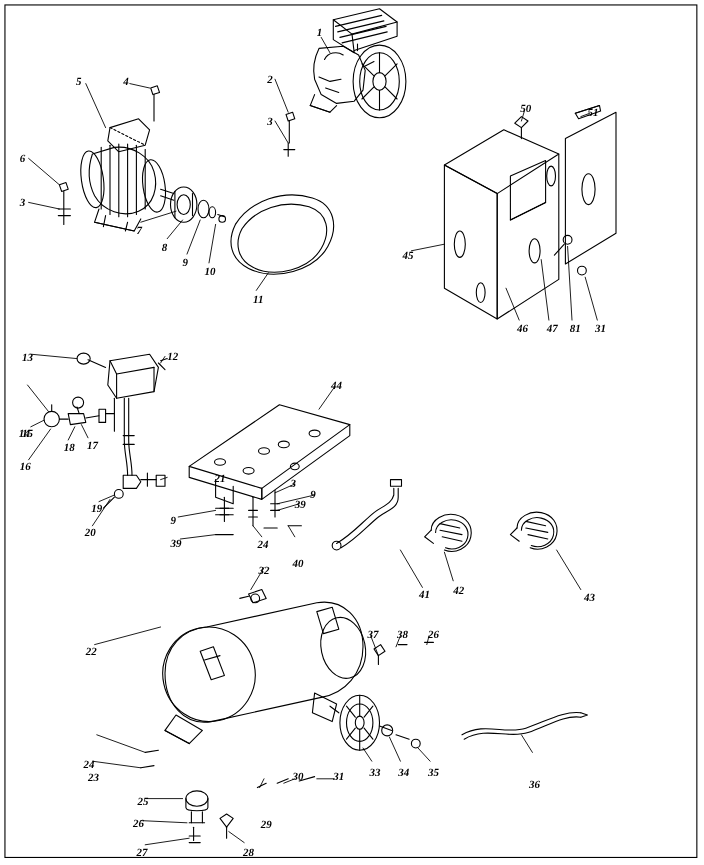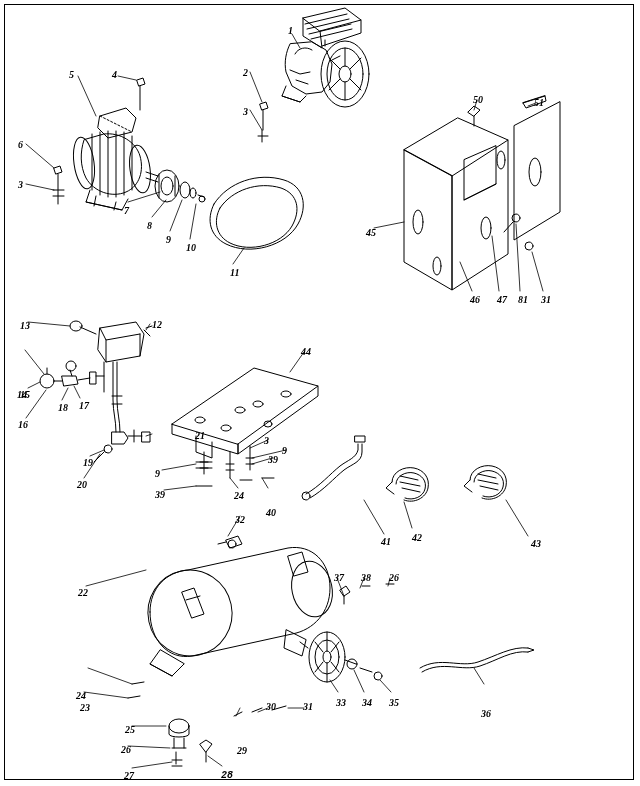--- a/index.html
+++ b/index.html
@@ -437,21 +437,21 @@
       <div class="callout" style="left: 531px; top: 539px;">43</div>
       <div class="callout" style="left: 78px; top: 588px;">22</div>
       <div class="callout" style="left: 334px; top: 573px;">37</div>
       <div class="callout" style="left: 361px; top: 573px;">38</div>
       <div class="callout" style="left: 389px; top: 573px;">26</div>
       <div class="callout" style="left: 80px; top: 666px; margin-top: 37px;">23</div>
       <div class="callout" style="left: 76px; top: 691px;">24</div>
       <div class="callout" style="left: 125px; top: 725px;">25</div>
       <div class="callout" style="left: 121px; top: 745px;">26</div>
       <div class="callout" style="left: 124px; top: 771px;">27</div>
-      <div class="callout" style="left: 221px; top: 771px; font-family: Liberation Mono, monospace;">28</div>
+      <div class="callout" style="left: 221px; top: 771px;">28</div>
       <div class="callout" style="left: 237px; top: 702px; margin-top: 44px;">29</div>
       <div class="callout" style="left: 266px; top: 702px;">30</div>
       <div class="callout" style="left: 303px; top: 702px;">31</div>
       <div class="callout" style="left: 336px; top: 698px;">33</div>
       <div class="callout" style="left: 362px; top: 698px;">34</div>
       <div class="callout" style="left: 389px; top: 698px;">35</div>
       <div class="callout" style="left: 481px; top: 689px; margin-top: 20px;">36</div>
     </div>
 </div>
 

